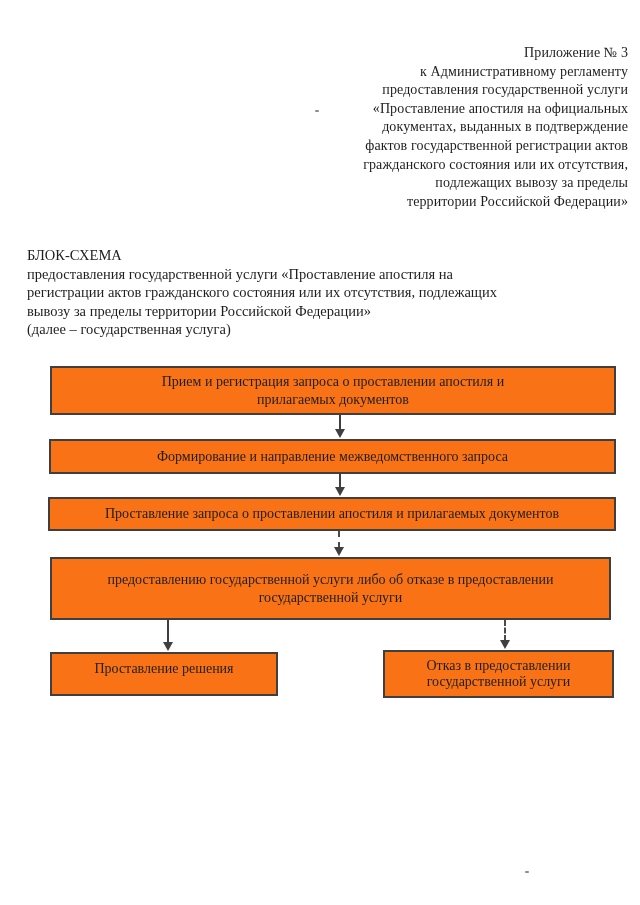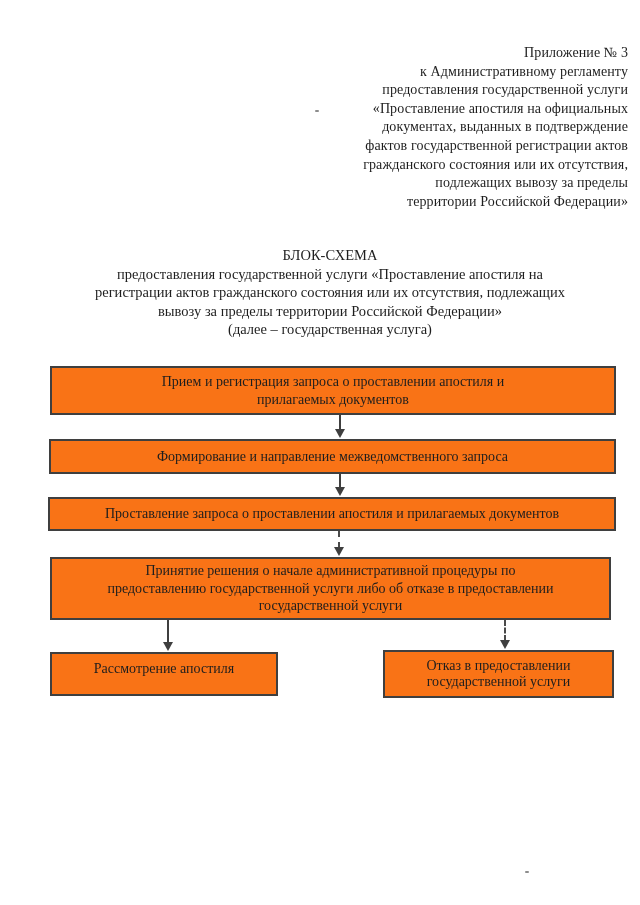--- a/index.html
+++ b/index.html
@@ -18,23 +18,22 @@
     top:44px;right:12px;
     width:360px;
     text-align:right;
     font-size:14px;
     line-height:18.6px;
     letter-spacing:.1px;
   }
   
   .title-block{
     position:absolute;
-    top:246px;left:35px;
+    top:246px;left:27px;
     width:590px;
-    text-align:center;
     font-size:14.5px;
     line-height:18.6px;
   }
   
   .fbox{
     position:absolute;
     box-sizing:border-box;
     border:2px solid #3f3f3f;
     display:flex;
     flex-direction:column;
@@ -106,33 +105,32 @@
   <div class="ahead" style="left:335px;top:487px;"></div>
 
   <div class="fbox box3">
     <div>Проставление запроса о проставлении апостиля и прилагаемых документов</div>
   </div>
 
   <div class="vline dashed" style="left:338px;top:531px;height:17px;"></div>
   <div class="ahead" style="left:334px;top:547px;"></div>
 
   <div class="fbox box4">
-    <div>Принятие решения о начале административной процедуры по</div>
     <div>предоставлению государственной услуги либо об отказе в предоставлении</div>
     <div>государственной услуги</div>
   </div>
 
   <div class="vline" style="left:167px;top:620px;height:23px;"></div>
   <div class="ahead" style="left:163px;top:642px;"></div>
 
   <div class="vline dashed" style="left:504px;top:620px;height:21px;"></div>
   <div class="ahead" style="left:500px;top:640px;"></div>
 
   <div class="fbox box5">
-    <div>Рассмотрение апостиля</div>
+    <div>Проставление решения</div>
   </div>
 
   <div class="fbox box6">
     <div>Отказ в предоставлении</div>
     <div>государственной услуги</div>
   </div>
 
   <div class="speck s1"></div>
   <div class="speck s2"></div>
 

